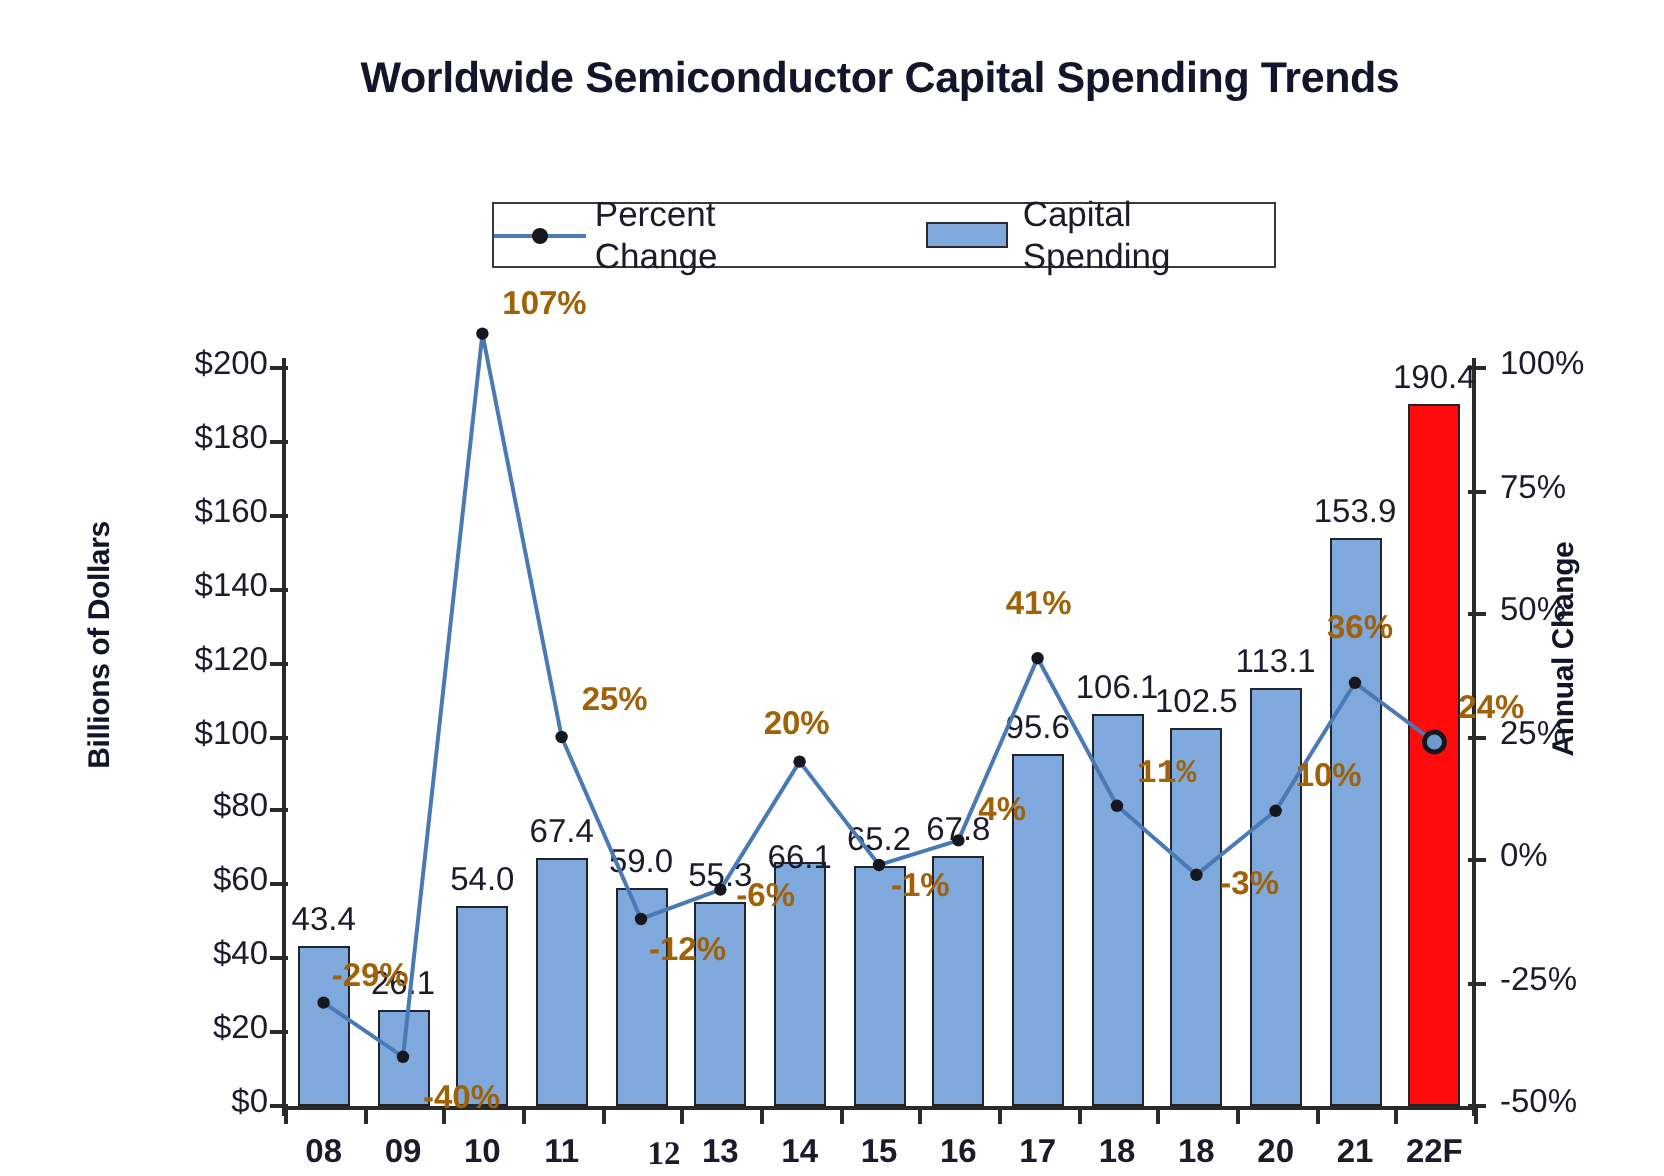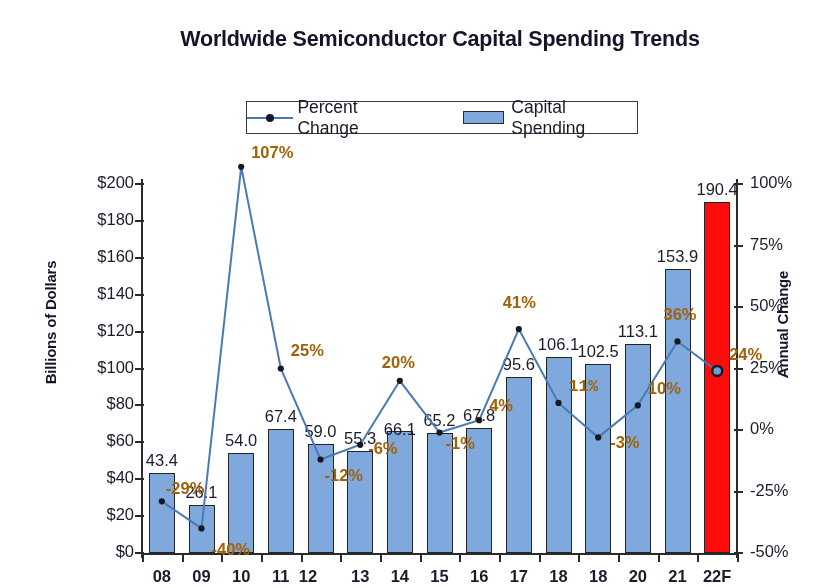--- a/index.html
+++ b/index.html
@@ -216,21 +216,21 @@
         <div class="xtick" style="left: 396.667px;"></div>
         <div class="xtick" style="left: 436.333px;"></div>
         <div class="xtick" style="left: 476px;"></div>
         <div class="xtick" style="left: 515.667px;"></div>
         <div class="xtick" style="left: 555.333px;"></div>
         <div class="xtick" style="left: 595px;"></div>
         <div class="xlab" style="left: -10.1667px;">08</div>
         <div class="xlab" style="left: 29.5px; text-align: center;">09</div>
         <div class="xlab" style="left: 69.1667px;">10</div>
         <div class="xlab" style="left: 108.833px;">11</div>
-        <div class="xlab" style="left: 136px;">12</div>
+        <div class="xlab" style="left: 160px; font-family: Liberation Serif, serif;">12</div>
         <div class="xlab" style="left: 188.167px;">13</div>
         <div class="xlab" style="left: 227.833px;">14</div>
         <div class="xlab" style="left: 267.5px;">15</div>
         <div class="xlab" style="left: 307.167px;">16</div>
         <div class="xlab" style="left: 346.833px;">17</div>
         <div class="xlab" style="left: 386.5px;">18</div>
         <div class="xlab" style="left: 426.167px;">18</div>
         <div class="xlab" style="left: 465.833px;">20</div>
         <div class="xlab" style="left: 505.5px;">21</div>
         <div class="xlab" style="left: 545.167px;">22F</div>

